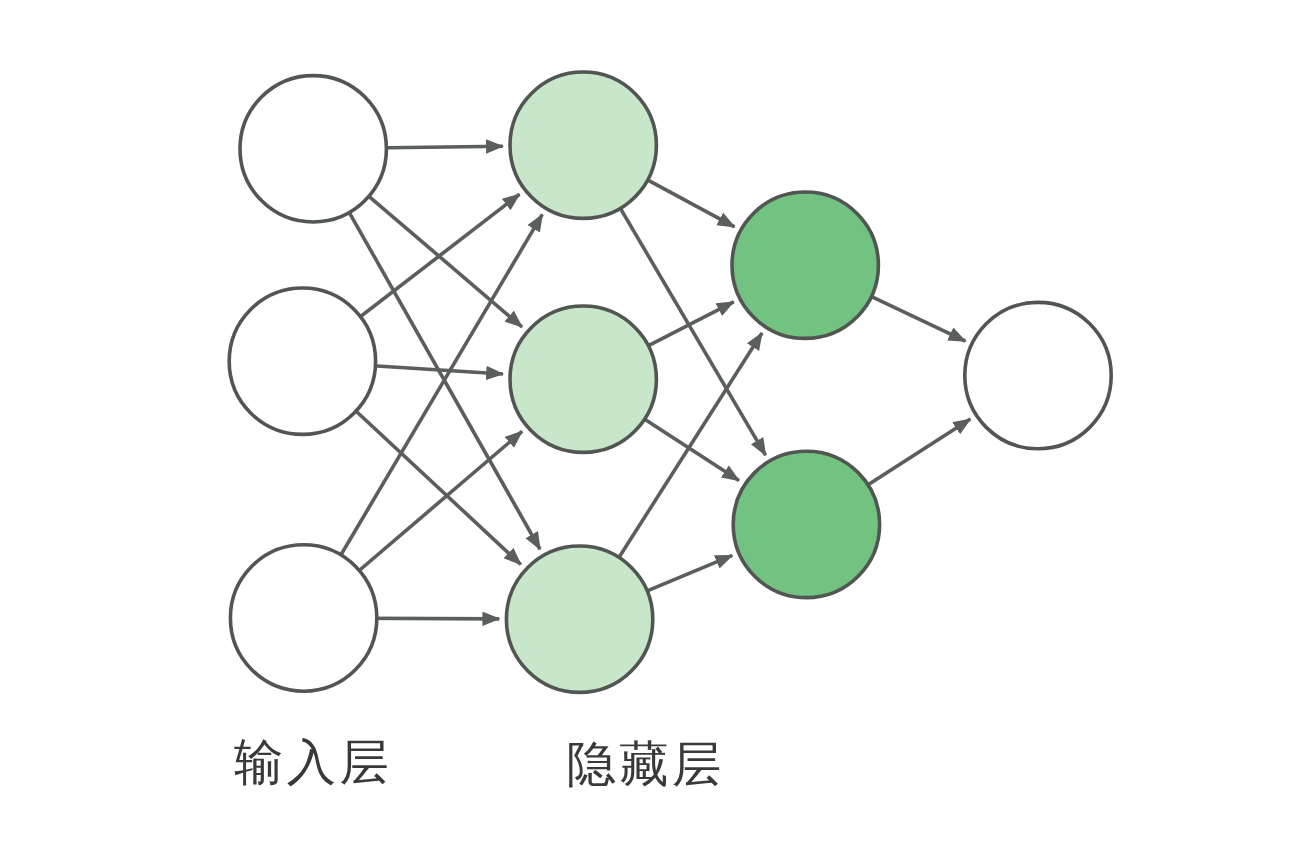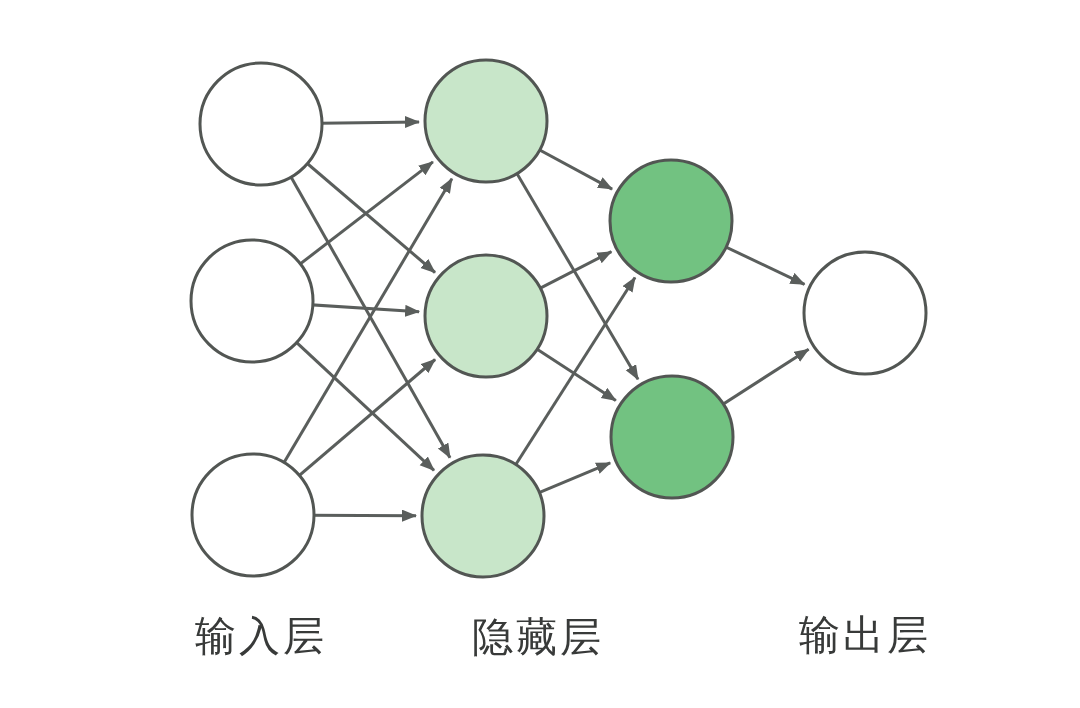--- a/index.html
+++ b/index.html
@@ -68,14 +68,13 @@
         <circle cx="486" cy="316" r="61" fill="#c8e6c9" stroke="#525653" stroke-width="3"></circle>
         <circle cx="483" cy="516" r="61" fill="#c8e6c9" stroke="#525653" stroke-width="3"></circle>
         <circle cx="671" cy="221" r="61" fill="#72c281" stroke="#525653" stroke-width="3"></circle>
         <circle cx="672" cy="437" r="61" fill="#72c281" stroke="#525653" stroke-width="3"></circle>
         <circle cx="865" cy="313" r="61" fill="#ffffff" stroke="#525653" stroke-width="3"></circle>
       </g>
   </svg>
 
   <div class="diagram-label" style="left: 538px; top: 637px; color: rgb(56, 58, 57);">隐藏层</div>
   <div class="diagram-label" style="left: 261px; top: 636px; color: rgb(56, 58, 57);">输入层</div>
-  <div class="diagram-label" style="left: 865px; top: 635px; color: rgb(56, 58, 57);">输出层</div>
 </div>
 
 </body></html>

